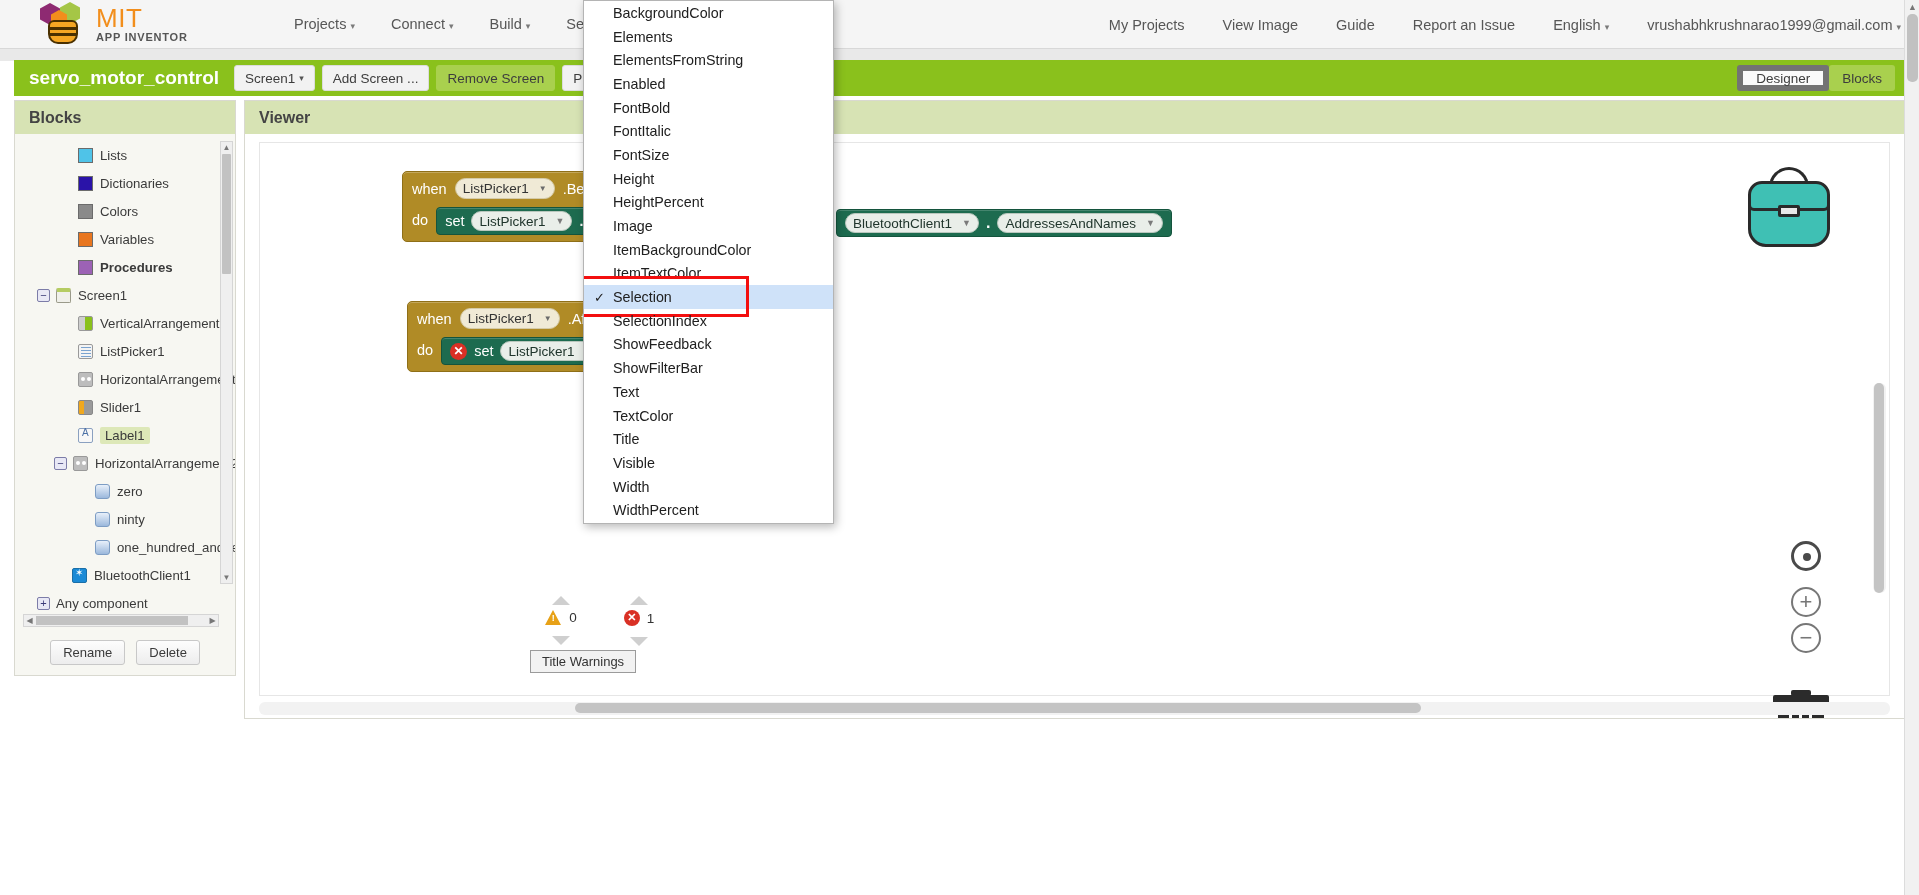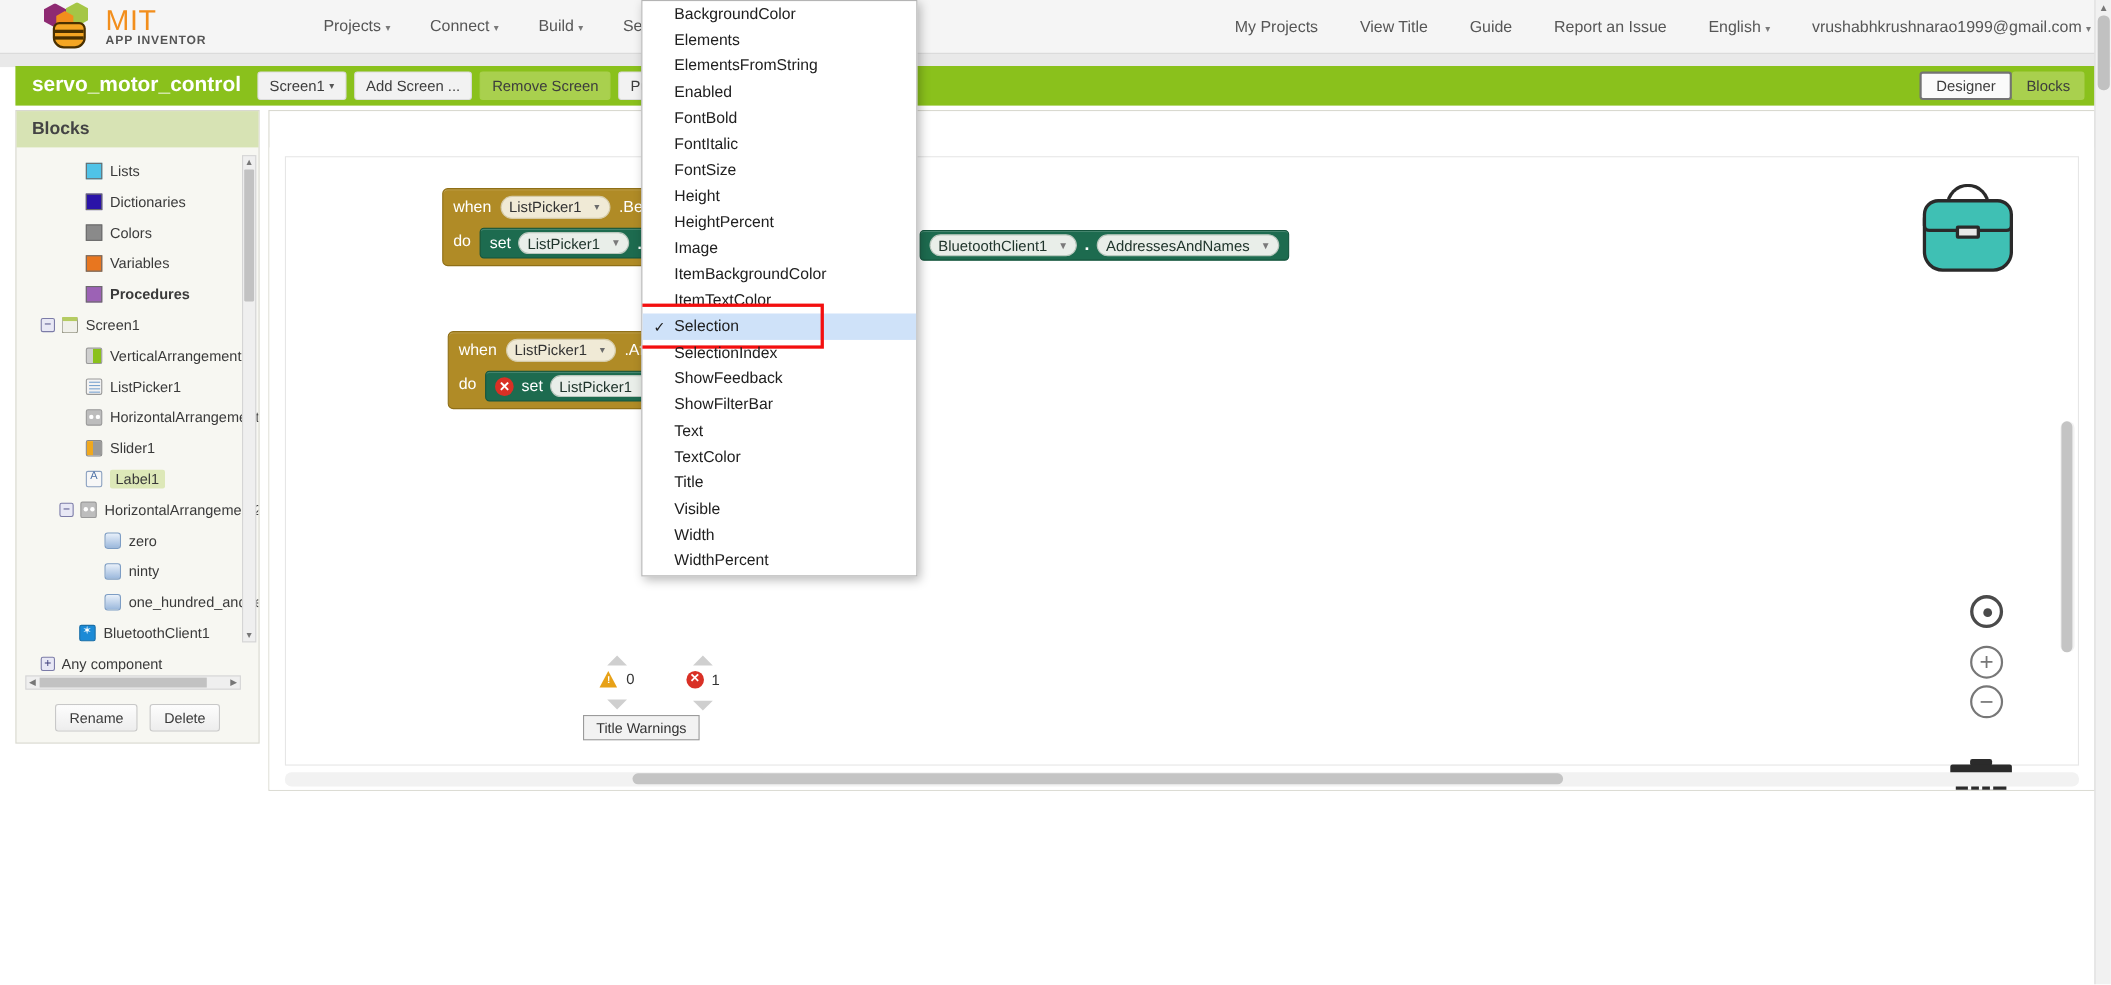--- a/index.html
+++ b/index.html
@@ -59,21 +59,21 @@
     font-size:13.5px; color:#3d3d3d; border-radius:3px; margin-right:7px;
     background:#f2f2f2; border:1px solid #dcdcdc; cursor:pointer; white-space:nowrap;
   }
   .pbtn.ghost { background:#a9d04e; color:#3d3d3d; border-color:#a9d04e; }
   .pbtn .caret { color:#555; }
   .dv-toggle { position:absolute; right:10px; display:flex; }
   .dv-btn {
     height:26px; display:flex; align-items:center; padding:0 13px; font-size:13.5px;
     color:#3d3d3d; cursor:pointer; border-radius:3px; white-space:nowrap;
   }
-  .dv-btn.active { background:#fafafa; border:2px solid #737373; }
+  .dv-btn.active { background:#fafafa; border:6px solid #737373; }
   .dv-btn.inactive { background:#a9d04e; }
 
   
   .leftpanel {
     position:absolute; top:100px; left:14px; width:222px; height:576px;
     background:#f7f7f2; border:1px solid #d9d9d0;
   }
   .panel-head {
     height:33px; background:#d7e3b4; display:flex; align-items:center;
     padding-left:14px; font-size:16px; font-weight:bold; color:#444;
@@ -303,21 +303,21 @@
       <div class="menu-item">
         <span>Settings</span><span class="caret">▾</span>
       </div>
       <div class="menu-item">
         <span>Help</span><span class="caret">▾</span>
       </div>
     </div>
 
     <div class="topright">
       <div class="menu-item">My Projects</div>
-      <div class="menu-item">View Title</div>
+      <div class="menu-item">View Image</div>
       <div class="menu-item">Guide</div>
       <div class="menu-item">Report an Issue</div>
       <div class="menu-item">
         <span>English</span><span class="caret">▾</span>
       </div>
       <div class="menu-item">
         <span>vrushabhkrushnarao1999@gmail.com</span><span class="caret">▾</span>
       </div>
     </div>
   </div>
@@ -431,20 +431,21 @@
     </div>
 
     <div class="rd-row">
       <div class="rd-btn">Rename</div>
       <div class="rd-btn">Delete</div>
     </div>
   </div>
 
 
   <div class="viewer-wrap">
+    <div class="viewer-head">Viewer</div>
 
     <div class="canvas">
       <div class="canvas-inner">
 
         <div class="blk blk-when" style="left:142px; top:28px; width:320px; height:71px;">
           <div class="hdr-row">
             <span class="kw">when</span>
             <span class="chip">
               <span>ListPicker1</span>
               <span class="caret">▼</span>

